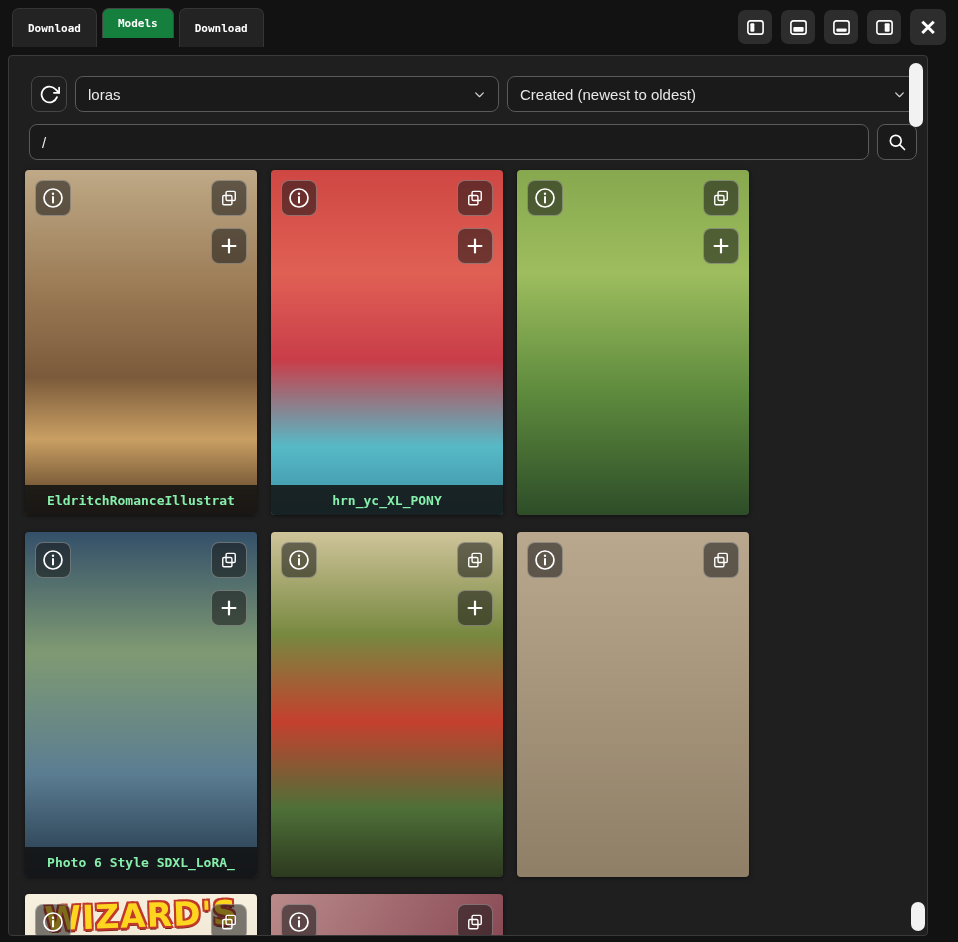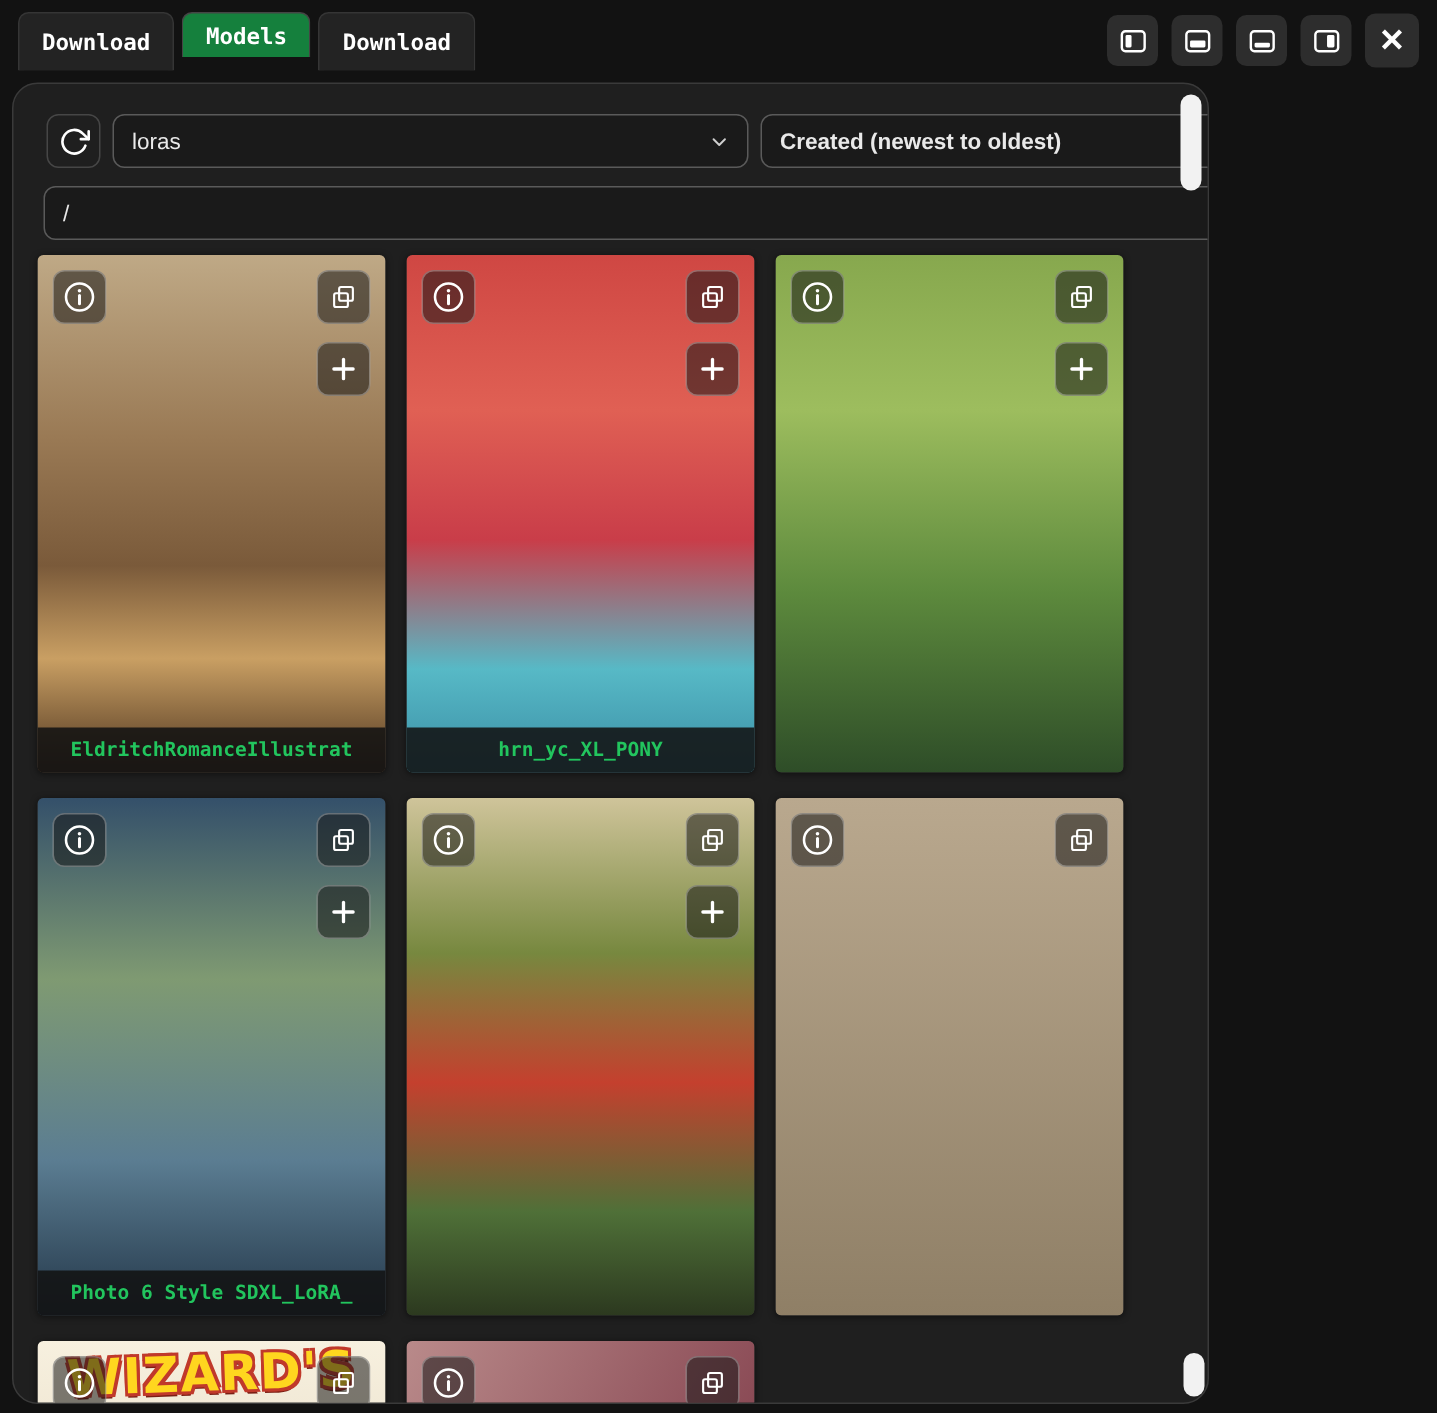--- a/index.html
+++ b/index.html
@@ -3,51 +3,51 @@
 <meta charset="utf-8">
 <style>
   * { margin:0; padding:0; box-sizing:border-box; }
   html,body { width:958px; height:942px; overflow:hidden; background:#121212; font-family:"Liberation Sans",sans-serif; }
   .screen { position:relative; width:958px; height:942px; background:#121212; }
 
   
   .tabbar { position:absolute; top:0; left:0; right:0; height:55px; display:flex; justify-content:space-between; align-items:flex-start; padding:8px 12px 0 12px; }
   .tabs { display:flex; gap:5px; }
   .tab { height:39px; padding:0 15px; background:#232323; color:#fff; border:1px solid #353535; border-bottom:none;
-         border-radius:7px 7px 0 0; font-family:"DejaVu Sans Mono",monospace; font-weight:bold; font-size:15px; cursor:pointer; }
+         border-radius:7px 7px 0 0; font-family:"DejaVu Sans Mono",monospace; font-weight:bold; font-size:11px; cursor:pointer; }
   .tab.active { background:#15803d; height:30px; border-color:#454545; }
   .winbtns { display:flex; gap:9px; align-items:center; margin-top:1px; }
   .winbtn { width:34px; height:34px; background:#2d2d2d; border:none; border-radius:7px; display:flex; align-items:center; justify-content:center; cursor:pointer; }
   .winbtn.close { width:36px; height:36px; }
   .winbtn.close span { color:#fff; font-size:21px; font-weight:bold; line-height:1; }
 
   
-  .panel { position:absolute; left:8px; top:55px; width:798px; height:881px; background:#1f1f1f;
-           border:1px solid #3a3a3a; border-radius:17px; overflow:hidden; }
+  .panel { position:absolute; left:8px; top:55px; width:920px; height:881px; background:#1f1f1f;
+           border:1px solid #3a3a3a; border-radius:4px; overflow:hidden; }
 
   .toolbar-row { position:absolute; left:22px; top:20px; height:36px; display:flex; gap:8px; }
   .refresh-btn { width:36px; height:36px; background:transparent; border:1px solid #464646; border-radius:8px;
                  display:flex; align-items:center; justify-content:center; cursor:pointer; }
   .select { height:36px; display:flex; align-items:center; justify-content:space-between; padding:0 12px;
             background:#1a1a1a; border:1px solid #5a5a5a; border-radius:8px; color:#e9e9e9; font-size:15px; cursor:pointer; }
   .select.type { width:424px; }
-  .select.sort { width:412px;font-weight:bold; }
+  .select.sort { width:412px; }
 
   .search-row { position:absolute; left:20px; top:68px; height:36px; display:flex; gap:8px; }
   .search-input { width:840px; height:36px; background:#1a1a1a; border:1px solid #5a5a5a; border-radius:8px;
                   color:#e9e9e9; font-size:15px; padding:0 12px; outline:none; font-family:"Liberation Sans",sans-serif; }
   .search-btn { width:40px; height:36px; background:#1a1a1a; border:1px solid #5a5a5a; border-radius:8px;
                 display:flex; align-items:center; justify-content:center; cursor:pointer; }
 
   
   .grid { position:absolute; left:16px; top:114px; width:740px; display:flex; flex-wrap:wrap; gap:17px 14px; }
   .card { position:relative; width:232px; height:345px; border-radius:4px; overflow:hidden; background:#333; cursor:pointer;
           box-shadow:0 1px 4px rgba(0,0,0,0.5); }
   .card-img { position:absolute; inset:0; }
-  .card-name { position:absolute; left:0; right:0; bottom:0; height:30px; background:rgba(18,18,18,0.88); color:#22c55e;
+  .card-name { position:absolute; left:0; right:0; bottom:0; height:30px; background:rgba(18,18,18,0.88); color:#86efac;
                font-family:"DejaVu Sans Mono",monospace; font-size:13px; font-weight:bold;
                display:flex; align-items:center; justify-content:center; white-space:nowrap; }
   .card-icon { position:absolute; width:36px; height:36px; border-radius:8px; background:rgba(22,22,22,0.55);
                border:1px solid rgba(255,255,255,0.30); display:flex; align-items:center; justify-content:center; cursor:pointer; }
   .card-icon.info { left:10px; top:10px; }
   .card-icon.copy { right:10px; top:10px; }
   .card-icon.add  { right:10px; top:58px; }
   .wizard-text { position:absolute; top:2px; left:0; right:0; text-align:center; font-family:"DejaVu Sans",sans-serif;
                  font-weight:bold; font-size:33px; letter-spacing:1px; color:#ffd61f; transform:rotate(-2deg);
                  text-shadow:-2px -2px 0 #c0392b, 2px -2px 0 #c0392b, -2px 2px 0 #c0392b, 2px 2px 0 #c0392b, 0 3px 0 #7a1f14; }

